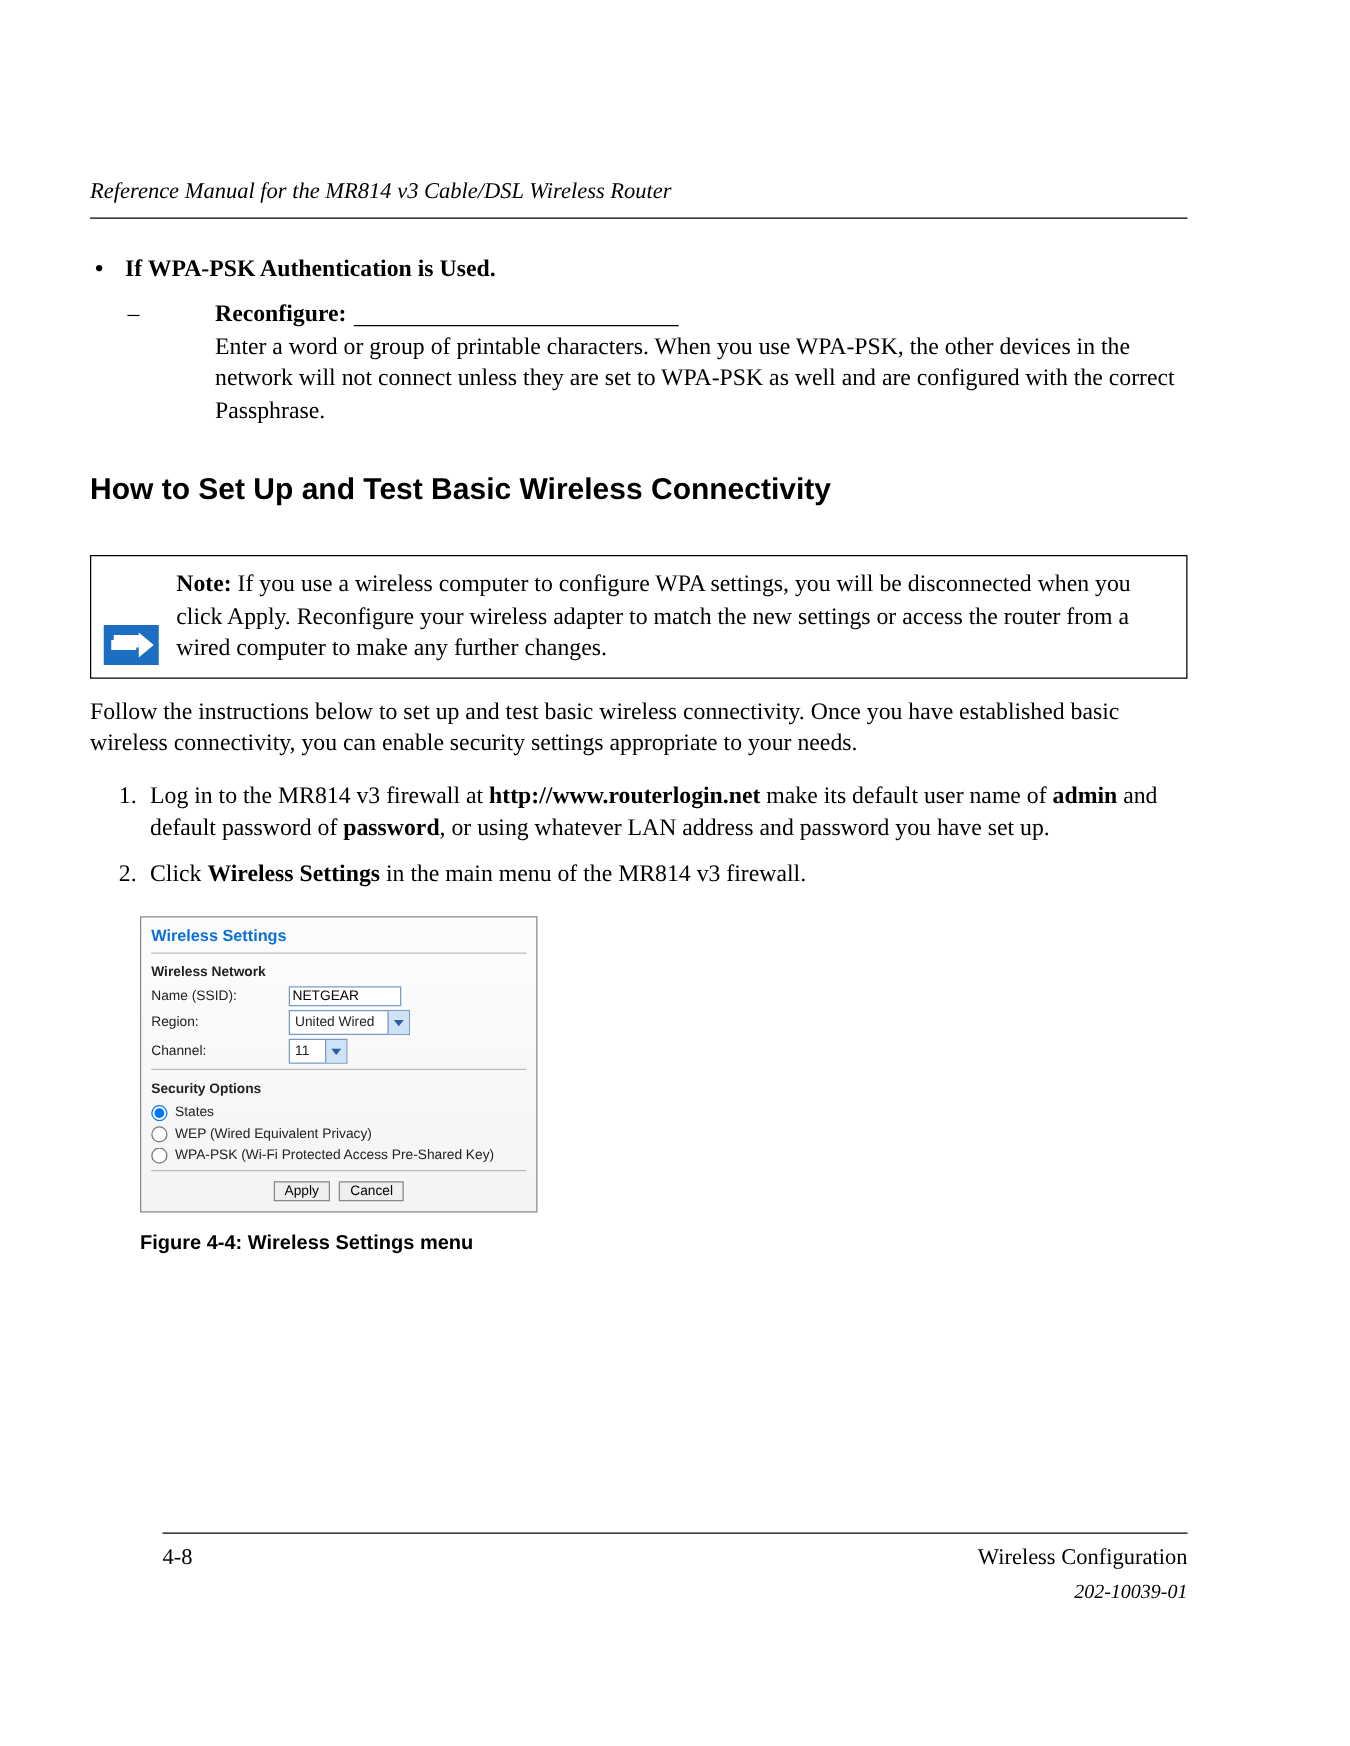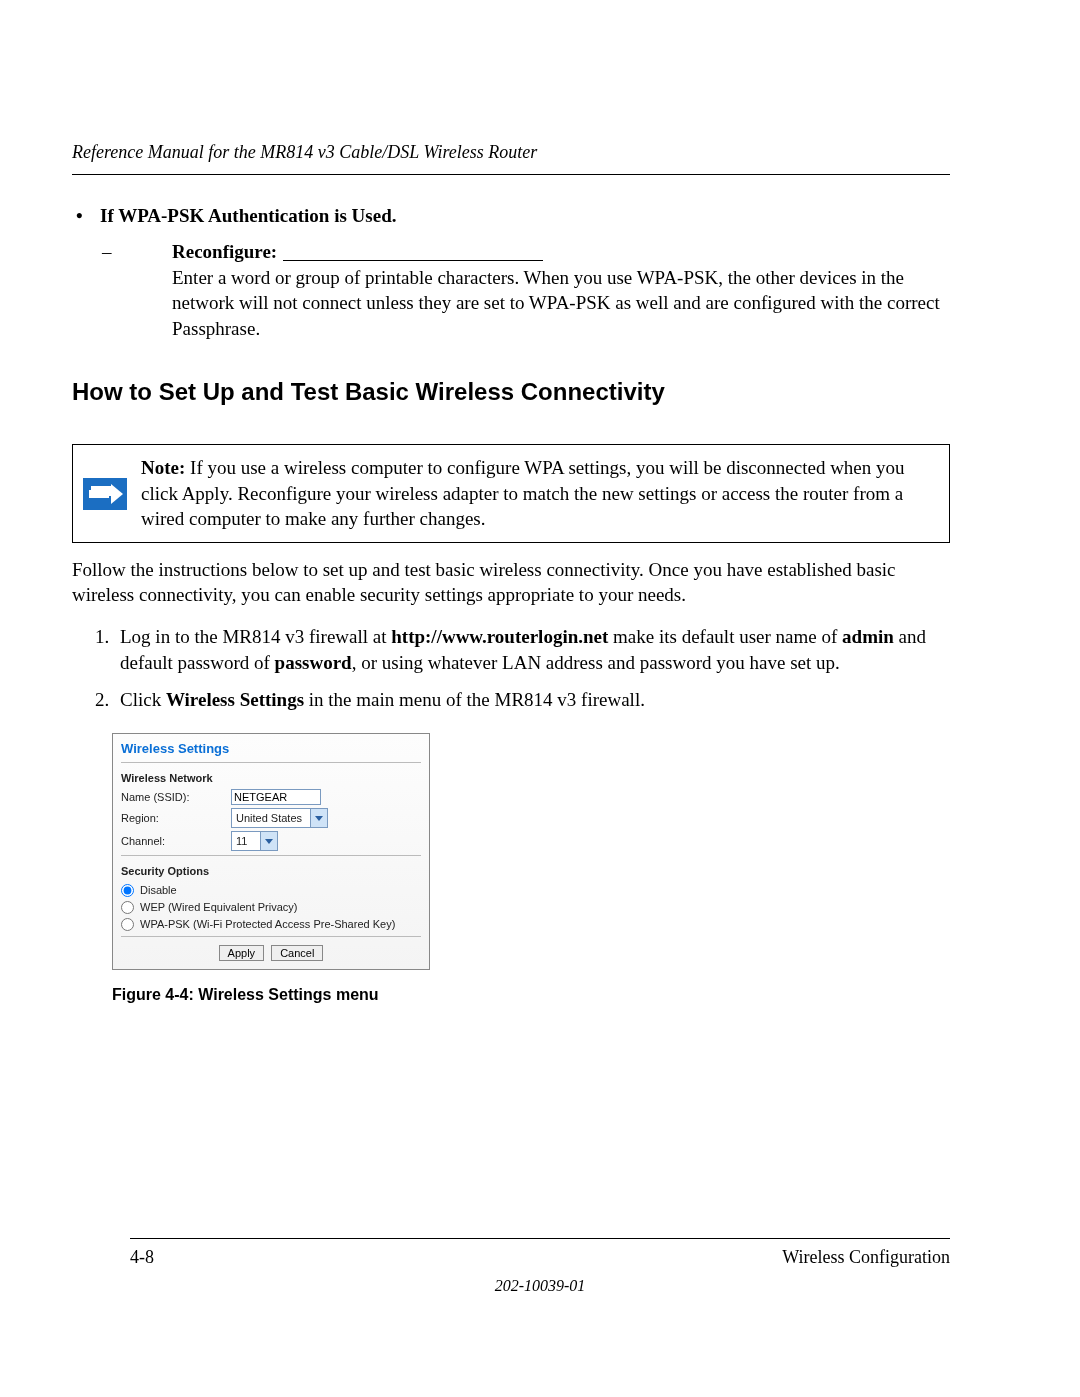--- a/index.html
+++ b/index.html
@@ -67,21 +67,21 @@
   }
   h2.section {
     font-family: Arial, Helvetica, sans-serif;
     font-weight: bold;
     font-size: 24px;
     margin: 34px 0 36px 0;
   }
   .note-box {
     border: 1px solid #000;
     display: flex;
-    align-items: center;
+    align-items: flex-end;
     padding: 10px 12px 10px 10px;
     margin-bottom: 14px;
   }
   .note-box .icon {
     width: 44px;
     height: 32px;
     background: #1b6ec2;
     position: relative;
     margin-right: 14px;
     margin-top: 2px;
@@ -229,33 +229,33 @@
   .fig-caption {
     font-family: Arial, Helvetica, sans-serif;
     font-weight: bold;
     font-size: 16px;
     margin-top: 14px;
   }
   .footer {
     position: absolute;
     left: 130px;
     right: 130px;
-    bottom: 100px;
+    bottom: 112px;
   }
   .footer .rule {
     border-top: 1.5px solid #000;
     margin-bottom: 6px;
   }
   .footer .line {
     display: flex;
     justify-content: space-between;
     font-size: 18px;
   }
   .footer .docnum {
-    text-align: center;
+    text-align: right;
     font-style: italic;
     font-size: 16px;
     margin-top: 6px;
   }
   b { font-weight: bold; }
   i { font-style: italic; }
 </style>
 </head>
 <body>
 
@@ -310,39 +310,39 @@
       <div class="grp-head">Wireless Network</div>
 
       <div class="row">
         <div class="lbl">Name (SSID):</div>
         <input type="text" value="NETGEAR" style="">
       </div>
 
       <div class="row">
         <div class="lbl">Region:</div>
         <div class="select">
-          <div class="val">United States</div>
+          <div class="val">United Wired</div>
           <div class="btn"></div>
         </div>
       </div>
 
       <div class="row">
         <div class="lbl">Channel:</div>
         <div class="select small">
           <div class="val">11</div>
           <div class="btn"></div>
         </div>
       </div>
 
       <hr>
       <div class="grp-head">Security Options</div>
 
       <div class="opt">
         <input type="radio" name="sec" checked="" style="">
-        <span>Disable</span>
+        <span>States</span>
       </div>
       <div class="opt">
         <input type="radio" name="sec" style="">
         <span>WEP (Wired Equivalent Privacy)</span>
       </div>
       <div class="opt">
         <input type="radio" name="sec" style="">
         <span>WPA-PSK (Wi-Fi Protected Access Pre-Shared Key)</span>
       </div>
 

